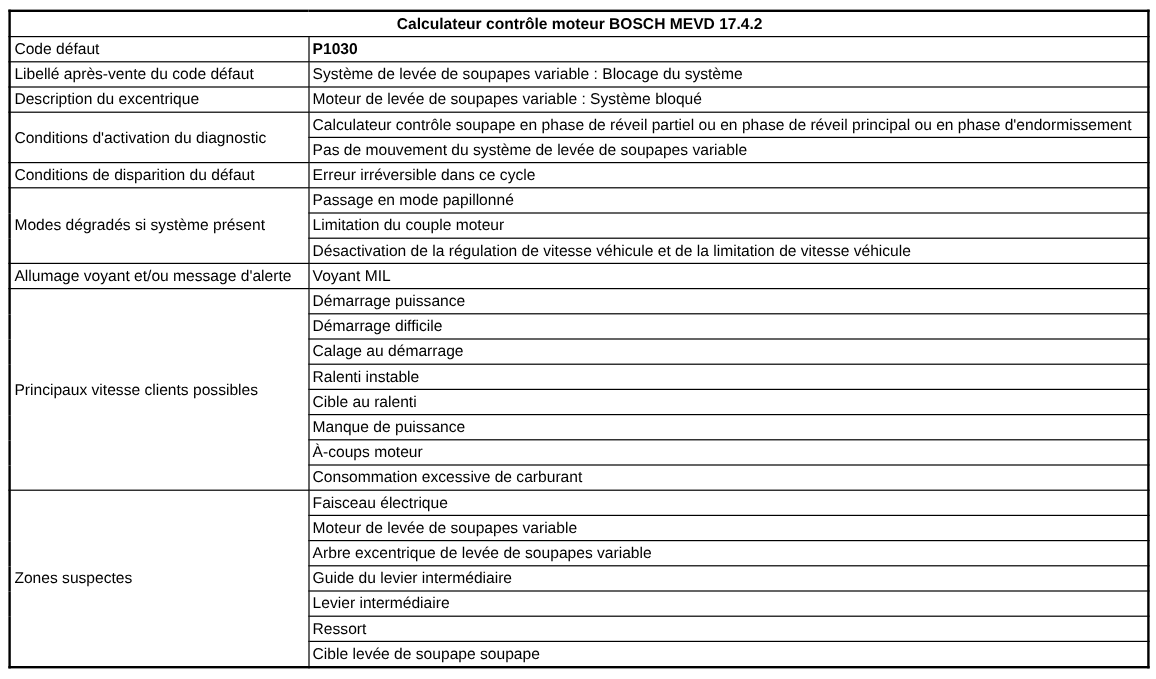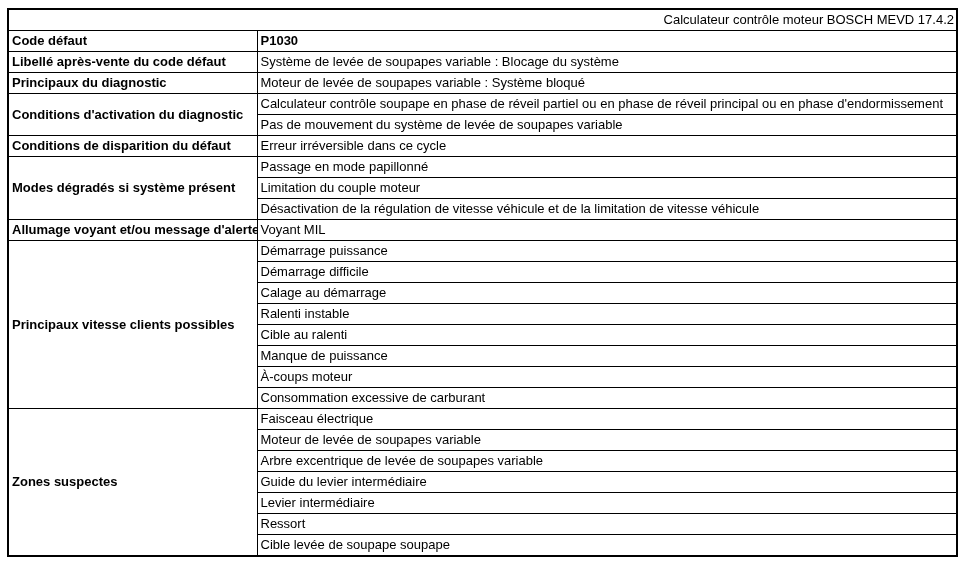--- a/index.html
+++ b/index.html
@@ -31,25 +31,25 @@
     line-height: 20px;
     color: #000000;
     height: 21px;
     padding: 0 2px 0 3px;
     overflow: hidden;
     white-space: nowrap;
     vertical-align: middle;
   }
   td.title-cell {
     height: 27px;
-    text-align: right;
-    font-weight: normal;
+    text-align: center;
+    font-weight: bold;
   }
   td.label-cell {
-    font-weight: bold;
+    font-weight: normal;
     vertical-align: top;
   }
   td.value-cell.bold {
     font-weight: bold;
   }
 </style>
 </head>
 <body>
 
 <div class="page">
@@ -65,21 +65,21 @@
 
     <tr>
           <td class="label-cell" rowspan="1">Code défaut</td>
           <td class="value-cell bold">P1030</td>
         </tr>
         <tr>
           <td class="label-cell" rowspan="1">Libellé après-vente du code défaut</td>
           <td class="value-cell">Système de levée de soupapes variable : Blocage du système</td>
         </tr>
         <tr>
-          <td class="label-cell" rowspan="1">Principaux du diagnostic</td>
+          <td class="label-cell" rowspan="1">Description du excentrique</td>
           <td class="value-cell">Moteur de levée de soupapes variable : Système bloqué</td>
         </tr>
         <tr>
           <td class="label-cell" rowspan="2">Conditions d'activation du diagnostic</td>
           <td class="value-cell">Calculateur contrôle soupape en phase de réveil partiel ou en phase de réveil principal ou en phase d'endormissement</td>
         </tr>
         <tr>
           <td class="value-cell">Pas de mouvement du système de levée de soupapes variable</td>
         </tr>
         <tr>

